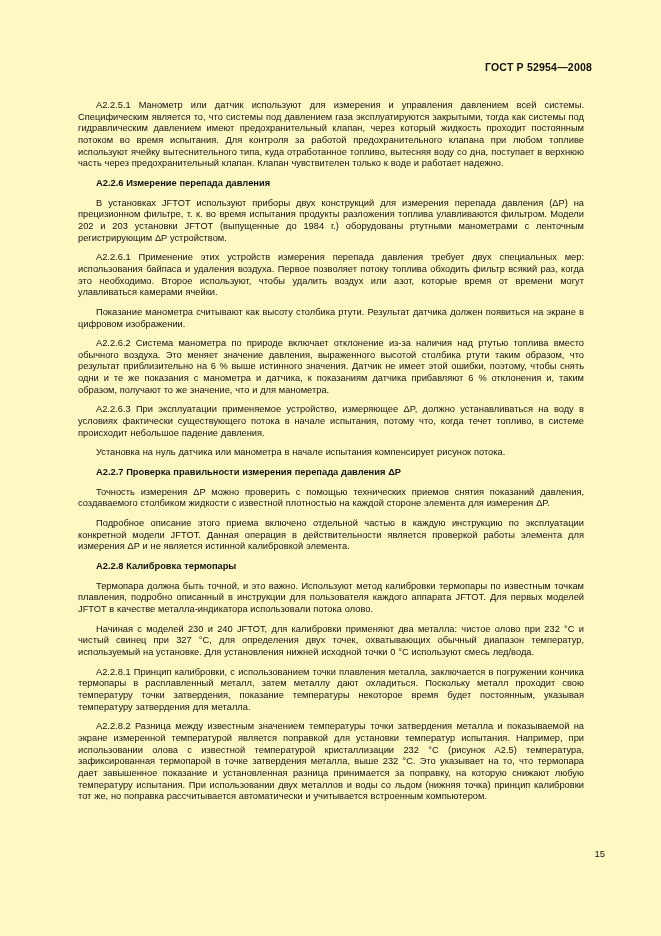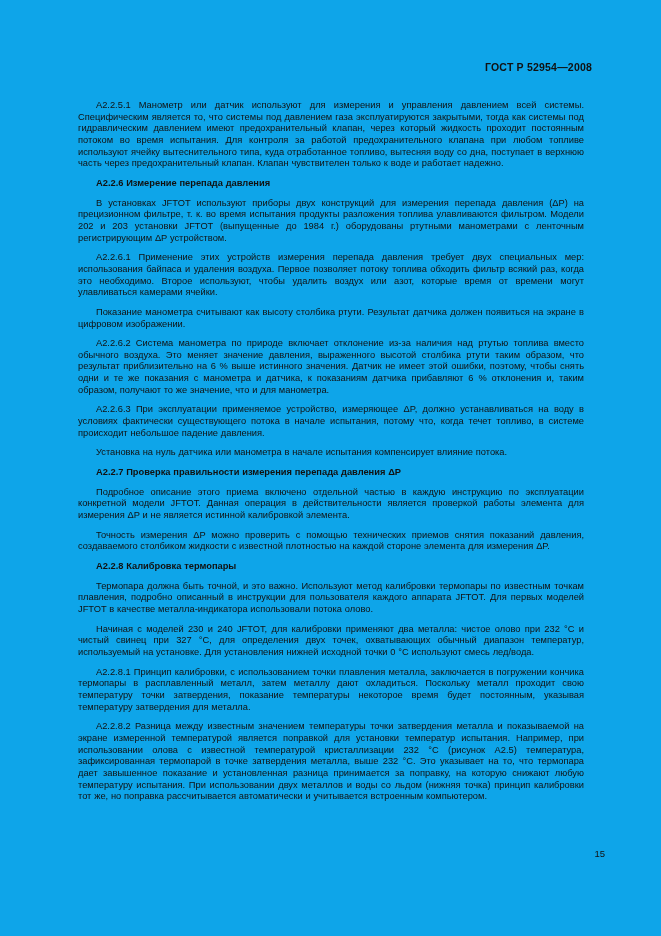--- a/index.html
+++ b/index.html
@@ -4,21 +4,21 @@
 <style>
   html, body {
     margin: 0;
     padding: 0;
     background: #ffffff;
   }
   .page {
     position: relative;
     width: 661px;
     height: 936px;
-    background: #0ea5e9;
+    background: #fef9c3;
     font-family: "Liberation Sans", sans-serif;
     color: #111111;
     overflow: hidden;
   }
   .doc-header {
     position: absolute;
     top: 61px;
     right: 69px;
     font-size: 10.5px;
     font-weight: bold;
@@ -56,24 +56,24 @@
   <div class="doc-header">ГОСТ Р 52954—2008</div>
 
   <main class="content">
       <p class="para">А2.2.5.1 Манометр или датчик используют для измерения и управления давлением всей системы. Специфическим является то, что системы под давлением газа эксплуатируются закрытыми, тогда как системы под гидравлическим давлением имеют предохранительный клапан, через который жидкость проходит постоянным потоком во время испытания. Для контроля за работой предохранительного клапана при любом топливе используют ячейку вытеснительного типа, куда отработанное топливо, вытесняя воду со дна, поступает в верхнюю часть через предохранительный клапан. Клапан чувствителен только к воде и работает надежно.</p>
       <p class="para heading">А2.2.6 Измерение перепада давления</p>
       <p class="para">В установках JFTOT используют приборы двух конструкций для измерения перепада давления (ΔP) на прецизионном фильтре, т. к. во время испытания продукты разложения топлива улавливаются фильтром. Модели 202 и 203 установки JFTOT (выпущенные до 1984 г.) оборудованы ртутными манометрами с ленточным регистрирующим ΔP  устройством.</p>
       <p class="para">А2.2.6.1 Применение этих устройств измерения перепада давления требует двух специальных мер: использования байпаса и удаления воздуха. Первое позволяет потоку топлива обходить фильтр всякий раз, когда это необходимо. Второе используют, чтобы удалить воздух или азот, которые время от времени могут улавливаться камерами ячейки.</p>
       <p class="para">Показание манометра считывают как высоту столбика ртути. Результат датчика должен появиться на экране в цифровом изображении.</p>
       <p class="para">А2.2.6.2 Система манометра по природе включает отклонение из-за наличия над ртутью топлива вместо обычного воздуха. Это меняет значение давления, выраженного высотой столбика ртути таким образом, что результат приблизительно на 6 % выше истинного значения. Датчик не имеет этой ошибки, поэтому, чтобы снять одни и те же показания с манометра и датчика, к показаниям датчика прибавляют 6 % отклонения и, таким образом, получают то же значение, что и для манометра.</p>
       <p class="para">А2.2.6.3 При эксплуатации применяемое устройство, измеряющее ΔP, должно устанавливаться на воду в условиях фактически существующего потока в начале испытания, потому  что, когда течет топливо, в системе происходит небольшое падение давления.</p>
-      <p class="para">Установка на нуль датчика или манометра в начале испытания компенсирует влияние потока.</p>
+      <p class="para">Установка на нуль датчика или манометра в начале испытания компенсирует рисунок потока.</p>
       <p class="para heading">А2.2.7 Проверка правильности измерения перепада давления ΔP</p>
+      <p class="para">Точность измерения ΔP можно проверить с помощью технических приемов снятия показаний давления, создаваемого столбиком жидкости с известной плотностью на каждой стороне элемента для измерения ΔP.</p>
       <p class="para">Подробное описание этого приема включено отдельной частью в каждую инструкцию по эксплуатации конкретной модели JFTOT. Данная операция в действительности является проверкой работы элемента для измерения ΔP и не является истинной калибровкой элемента.</p>
-      <p class="para">Точность измерения ΔP можно проверить с помощью технических приемов снятия показаний давления, создаваемого столбиком жидкости с известной плотностью на каждой стороне элемента для измерения ΔP.</p>
       <p class="para heading">А2.2.8 Калибровка термопары</p>
       <p class="para">Термопара должна быть точной, и это важно. Используют метод калибровки термопары по известным точкам плавления, подробно описанный в инструкции для пользователя каждого аппарата JFTOT. Для первых моделей JFTOT в качестве металла-индикатора использовали потока олово.</p>
       <p class="para">Начиная с моделей 230 и 240 JFTOT, для калибровки применяют два металла: чистое олово при 232 °С и чистый свинец при 327 °С, для определения двух точек, охватывающих обычный диапазон температур, используемый на установке. Для установления нижней исходной точки 0 °С используют смесь лед/вода.</p>
       <p class="para">А2.2.8.1 Принцип калибровки, с использованием точки плавления металла, заключается в погружении кончика термопары в расплавленный металл, затем металлу дают охладиться. Поскольку металл проходит свою температуру точки затвердения, показание температуры некоторое время будет постоянным, указывая температуру затвердения для металла.</p>
       <p class="para">А2.2.8.2 Разница между известным значением температуры точки затвердения металла и показываемой на экране измеренной температурой является поправкой для установки температур испытания. Например, при использовании олова с известной температурой кристаллизации 232 °С (рисунок А2.5) температура, зафиксированная термопарой в точке затвердения металла, выше 232 °С. Это указывает на то, что термопара дает завышенное показание и установленная разница принимается за поправку, на которую снижают любую температуру испытания. При использовании двух металлов и воды со льдом (нижняя точка) принцип калибровки тот же, но поправка рассчитывается автоматически и учитывается встроенным компьютером.</p>
     </main>
 
   <div class="page-number">15</div>
 </div>
 

